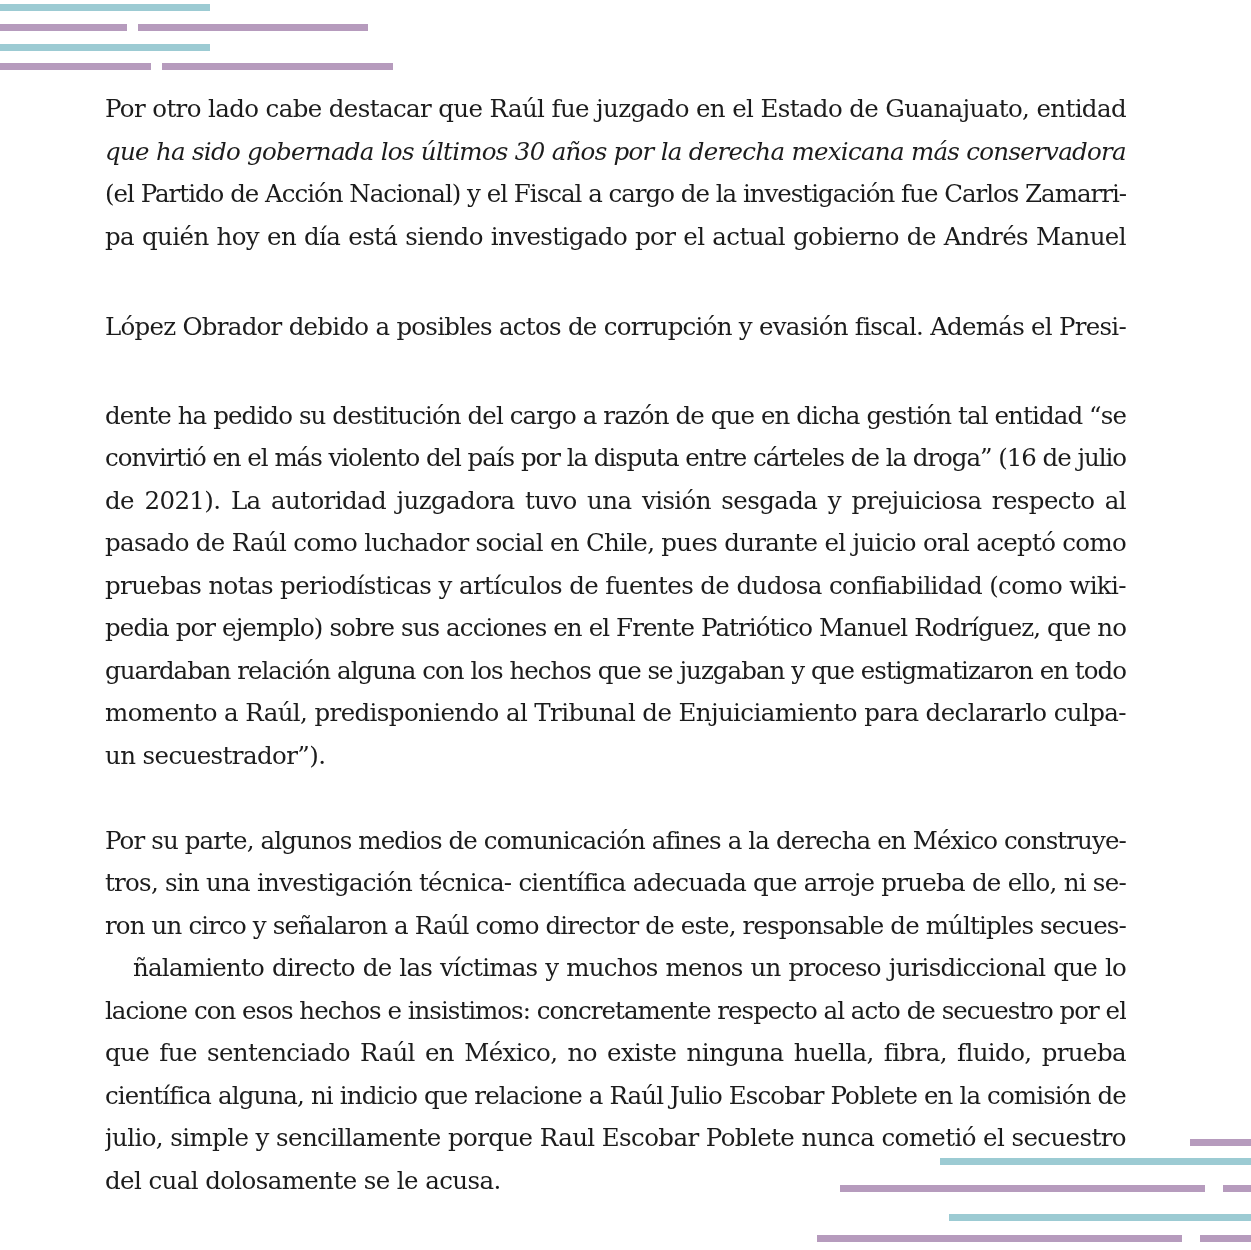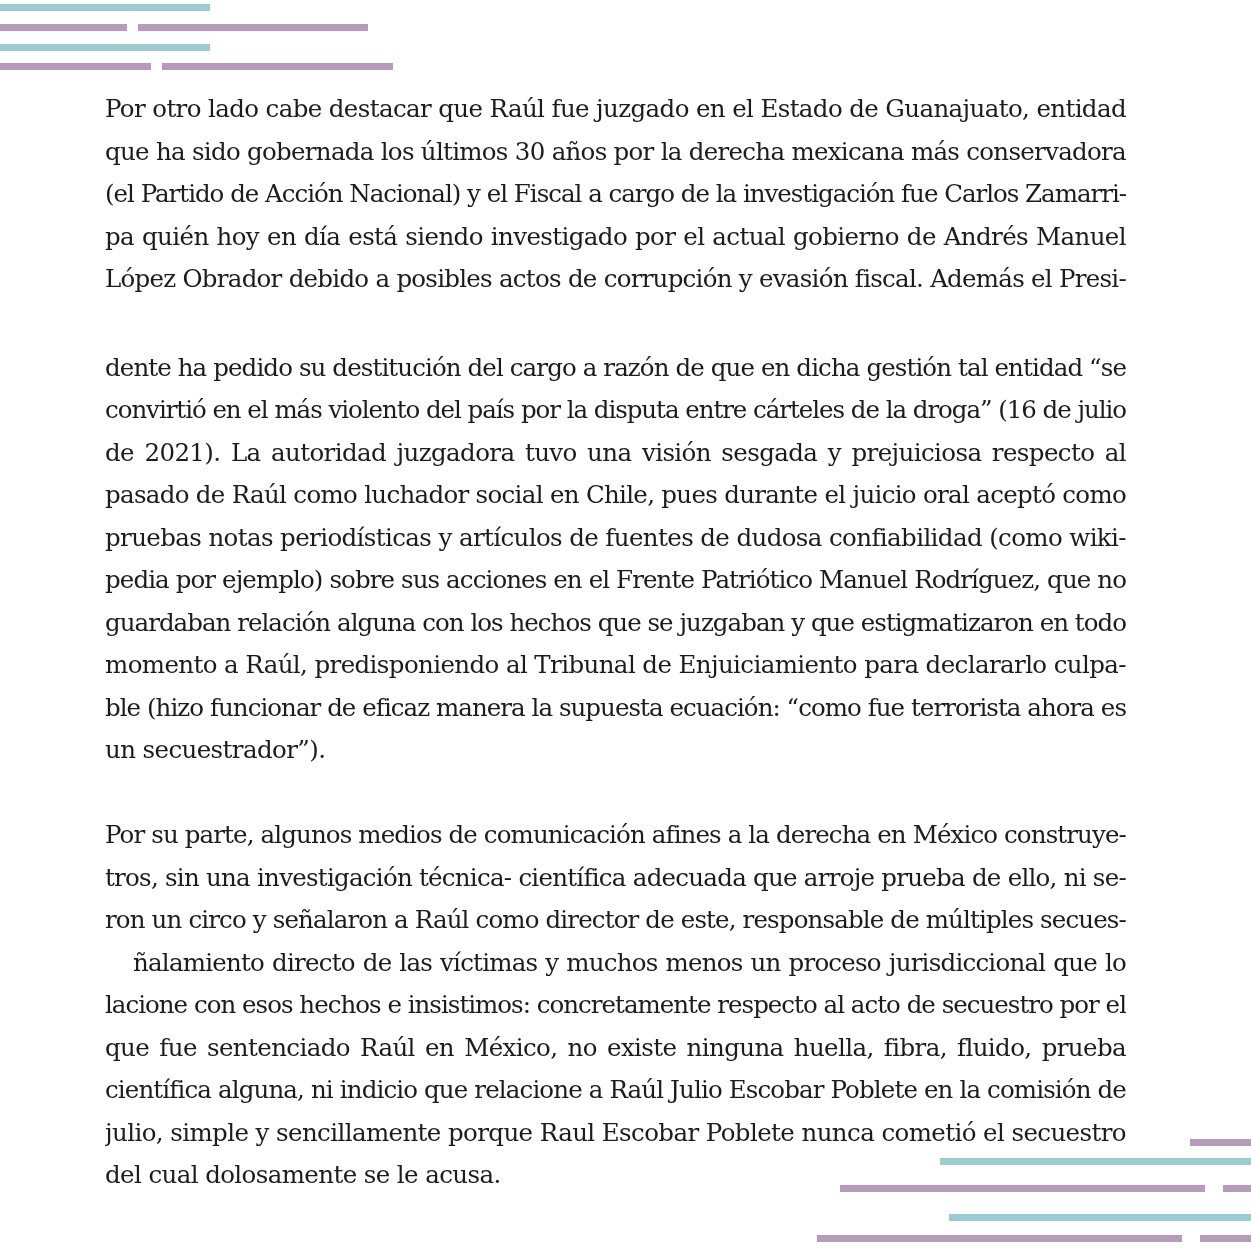--- a/index.html
+++ b/index.html
@@ -57,33 +57,32 @@
   <div class="bar purple" style="left:0;top:24px;width:127px;"></div>
   <div class="bar purple" style="left:138px;top:24px;width:230px;"></div>
   <div class="bar teal" style="left:0;top:44px;width:210px;"></div>
   <div class="bar purple" style="left:0;top:63px;width:151px;"></div>
   <div class="bar purple" style="left:162px;top:63px;width:231px;"></div>
 </div>
 
 <div class="content">
   <p class="para">
     <span class="line" style="white-space: normal; letter-spacing: -0.61939px; overflow: hidden;">Por otro lado cabe destacar que Raúl fue juzgado en el Estado de Guanajuato, entidad</span>
-    <span class="line" style="white-space: normal; letter-spacing: -0.710725px; overflow: hidden;">que ha sido gobernada los últimos 30 años por la derecha mexicana más conservadora</span>
+    <span class="line" style="white-space: normal; letter-spacing: -0.710725px; overflow: hidden; font-style: italic;">que ha sido gobernada los últimos 30 años por la derecha mexicana más conservadora</span>
     <span class="line" style="white-space: normal; letter-spacing: -1.0151px; overflow: hidden;">(el Partido de Acción Nacional) y el Fiscal a cargo de la investigación fue Carlos Zamarri-</span>
     <span class="line" style="white-space: normal; overflow: hidden;">pa quién hoy en día está siendo investigado por el actual gobierno de Andrés Manuel</span>
-    <span class="line" style="white-space: normal; letter-spacing: -0.734743px; overflow: hidden;">López Obrador debido a posibles actos de corrupción y evasión fiscal. Además el Presi-</span>
+    <span class="line" style="white-space: normal; letter-spacing: -0.734743px; overflow: hidden; margin-top: 48px;">López Obrador debido a posibles actos de corrupción y evasión fiscal. Además el Presi-</span>
     <span class="line" style="white-space: normal; letter-spacing: -0.896875px; overflow: hidden; margin-top: 46px;">dente ha pedido su destitución del cargo a razón de que en dicha gestión tal entidad “se</span>
     <span class="line" style="white-space: normal; letter-spacing: -1.04633px; overflow: hidden;">convirtió en el más violento del país por la disputa entre cárteles de la droga” (16 de julio</span>
     <span class="line" style="white-space: normal; overflow: hidden;">de 2021). La autoridad juzgadora tuvo una visión sesgada y prejuiciosa respecto al</span>
     <span class="line" style="white-space: normal; letter-spacing: -0.689472px; overflow: hidden;">pasado de Raúl como luchador social en Chile, pues durante el juicio oral aceptó como</span>
     <span class="line" style="white-space: normal; letter-spacing: -0.611765px; overflow: hidden;">pruebas notas periodísticas y artículos de fuentes de dudosa confiabilidad (como wiki-</span>
     <span class="line" style="white-space: normal; letter-spacing: -0.903309px; overflow: hidden;">pedia por ejemplo) sobre sus acciones en el Frente Patriótico Manuel Rodríguez, que no</span>
     <span class="line" style="white-space: normal; letter-spacing: -0.97407px; overflow: hidden;">guardaban relación alguna con los hechos que se juzgaban y que estigmatizaron en todo</span>
     <span class="line" style="white-space: normal; letter-spacing: -0.602477px; overflow: hidden;">momento a Raúl, predisponiendo al Tribunal de Enjuiciamiento para declararlo culpa-</span>
-    <span class="line" style="white-space: normal; letter-spacing: -0.959195px; overflow: hidden;">ble (hizo funcionar de eficaz manera la supuesta ecuación: “como fue terrorista ahora es</span>
     <span class="line last" style="white-space: nowrap;">un secuestrador”).</span>
   </p>
   <p class="para">
     <span class="line" style="white-space: normal; letter-spacing: -0.881436px; overflow: hidden;">Por su parte, algunos medios de comunicación afines a la derecha en México construye-</span>
     <span class="line" style="white-space: normal; letter-spacing: -0.743083px; overflow: hidden;">tros, sin una investigación técnica- científica adecuada que arroje prueba de ello, ni se-</span>
     <span class="line" style="white-space: normal; letter-spacing: -0.858358px; overflow: hidden;">ron un circo y señalaron a Raúl como director de este, responsable de múltiples secues-</span>
     <span class="line" style="white-space: normal; letter-spacing: -0.767279px; overflow: hidden; margin-left: 28px;">ñalamiento directo de las víctimas y muchos menos un proceso jurisdiccional que lo re-</span>
     <span class="line" style="white-space: normal; letter-spacing: -0.985776px; overflow: hidden;">lacione con esos hechos e insistimos: concretamente respecto al acto de secuestro por el</span>
     <span class="line" style="white-space: normal; overflow: hidden;">que fue sentenciado Raúl en México, no existe ninguna huella, fibra, fluido, prueba</span>
     <span class="line" style="white-space: normal; letter-spacing: -0.868434px; overflow: hidden;">científica alguna, ni indicio que relacione a Raúl Julio Escobar Poblete en la comisión de</span>

